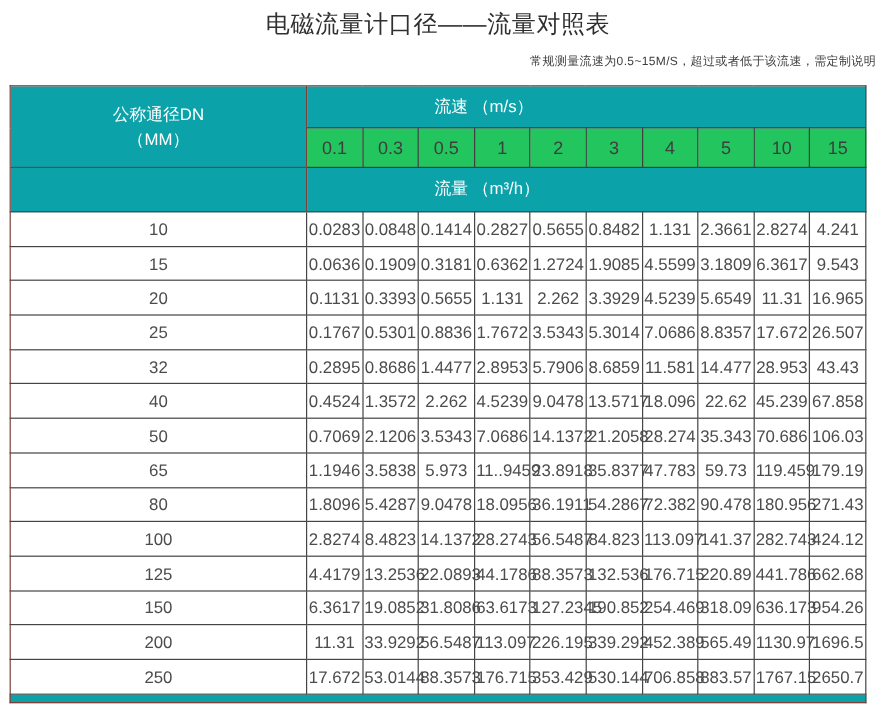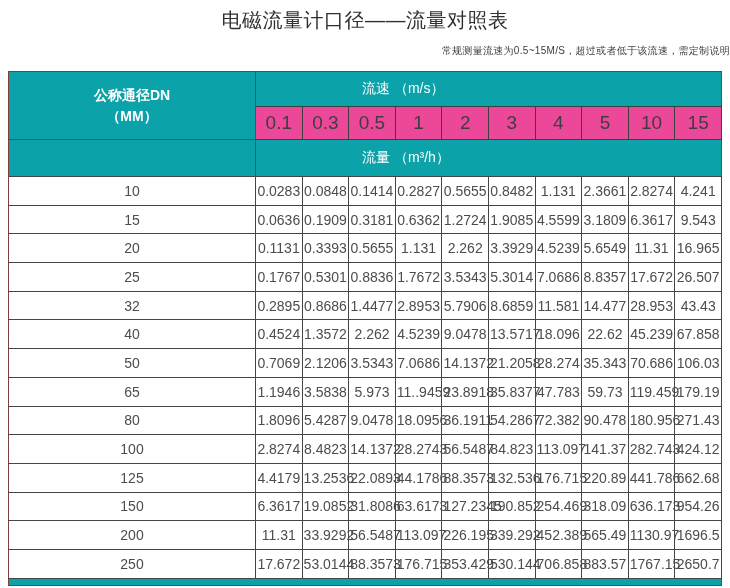--- a/index.html
+++ b/index.html
@@ -17,33 +17,33 @@
     letter-spacing:0.3px;
     margin-left:40px;
   }
   .table-wrap{margin:13px 8px 0 8px;}
   table.flow-table{
     border-collapse:collapse;width:714px;table-layout:fixed;
     border:1px solid #7c4038;
   }
   col.dn-col{width:247px;}
   .teal{
-    background:#0ba2aa;color:#ffffff;font-size:14px;font-weight:bold;
+    background:#0ba2aa;color:#ffffff;font-size:14px;font-weight:normal;
   }
   td,th{box-sizing:border-box;}
   th.corner-cell{
     border-right:1px solid #7c4038;border-bottom:1px solid #7c4038;
     text-align:center;line-height:1.45;height:68px;vertical-align:middle;
   }
   th.vel-group-cell{
     text-align:left;padding-left:106px;height:34px;
     border-bottom:1px solid #3f3f3f;font-weight:normal;
   }
   tr.velocity-row td{
-    background:#ec4899;color:#3e3e3e;font-size:19px;text-align:center;
+    background:#22c55e;color:#3e3e3e;font-size:15px;text-align:center;
     height:32px;border:1px solid #3f3f3f;margin-left:22px;
   }
   td.flow-group-spacer{
     border-right:1px solid #7c4038;height:25px;
   }
   td.flow-group-cell{
     text-align:left;padding-left:106px;height:37px;font-weight:normal;
   }
   tbody.data-body td{
     font-size:14px;color:#4c4c4c;text-align:center;height:28.7px;

